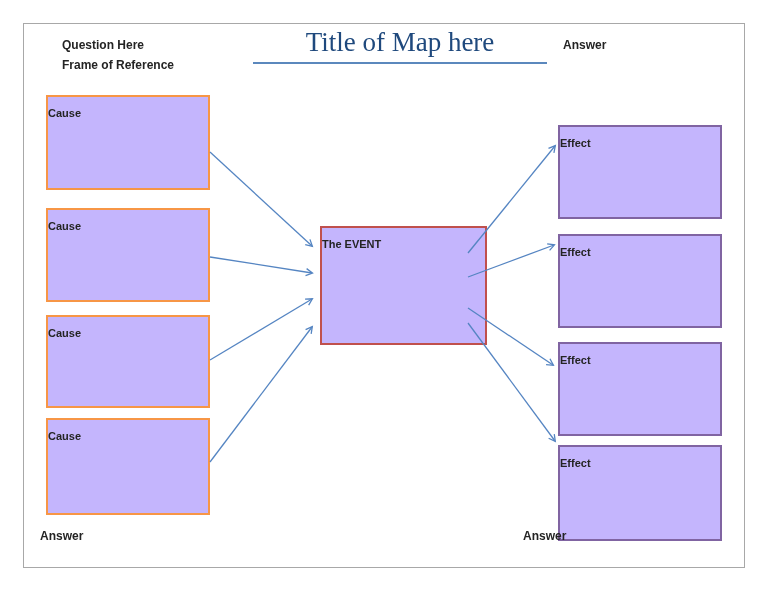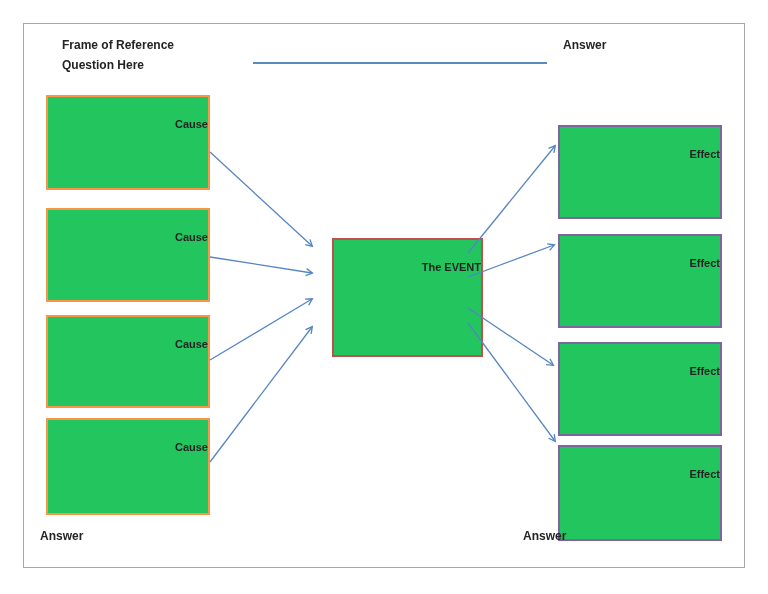--- a/index.html
+++ b/index.html
@@ -18,58 +18,59 @@
   .map-title{
     position:absolute;left:253px;top:27px;width:294px;text-align:center;
     font-family:"Liberation Serif",serif;font-size:27px;font-weight:normal;
     color:var(--title-text,#1F497D);white-space:nowrap;
   }
   .title-underline{
     position:absolute;left:253px;top:62px;width:294px;height:2px;
     background:var(--underline,#5B88BD);
   }
   .node{
-    position:absolute;background:#22c55e;box-sizing:border-box;
-    text-align:right;padding-top:21px;font-size:11px;font-weight:bold;
+    position:absolute;background:#c4b5fd;box-sizing:border-box;
+    text-align:left;padding-top:10px;font-size:11px;font-weight:bold;
     color:var(--label-text,#222);
   }
   .cause{border:2px solid var(--cause-border,#F79646);}
   .effect{border:2px solid var(--effect-border,#8064A2);margin-top:26px;}
   .event{border:2px solid var(--event-border,#C0504D);}
   .overlay{position:absolute;left:0;top:0;width:768px;height:594px;pointer-events:none;}
 </style>
 </head>
 <body>
 
 <div class="canvas">
   <div class="page"></div>
 
   <div class="corner-label" style="left:62px;top:35px;">
+    <div>Question Here</div>
     <div>Frame of Reference</div>
-    <div>Question Here</div>
   </div>
 
+  <div class="map-title">Title of Map here</div>
   <div class="title-underline"></div>
 
   <div class="corner-label" style="left:563px;top:35px;">Answer</div>
 
   <div class="node cause" style="left:46px;top:95px;width:164px;height:95px;">
     <span>Cause</span>
   </div>
   <div class="node cause" style="left:46px;top:208px;width:164px;height:94px;">
     <span>Cause</span>
   </div>
   <div class="node cause" style="left:46px;top:315px;width:164px;height:93px;">
     <span>Cause</span>
   </div>
   <div class="node cause" style="left:46px;top:418px;width:164px;height:97px;">
     <span>Cause</span>
   </div>
 
-  <div class="node event" style="left:332px;top:226px;width:151px;height:119px;margin-top:12px;">
+  <div class="node event" style="left:320px;top:226px;width:167px;height:119px;">
     <span>The EVENT</span>
   </div>
 
   <div class="node effect" style="left:558px;top:99px;width:164px;height:94px;">
     <span>Effect</span>
   </div>
   <div class="node effect" style="left:558px;top:208px;width:164px;height:94px;">
     <span>Effect</span>
   </div>
   <div class="node effect" style="left:558px;top:316px;width:164px;height:94px;">

